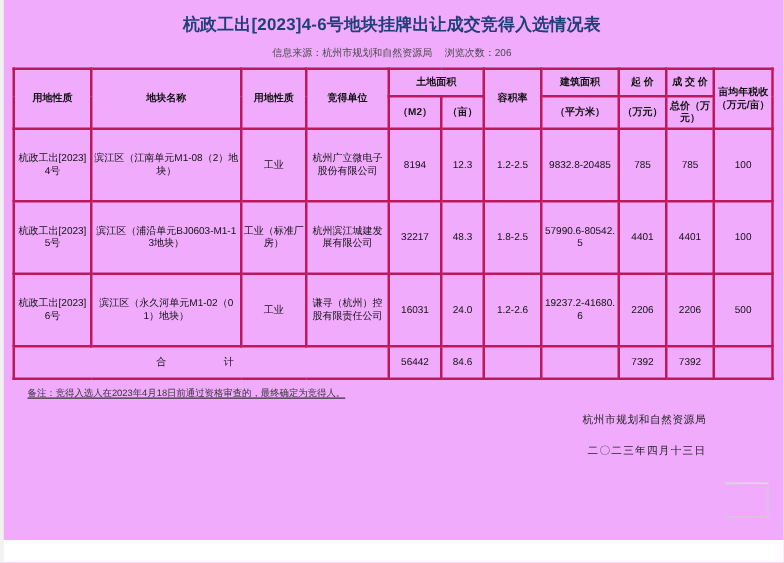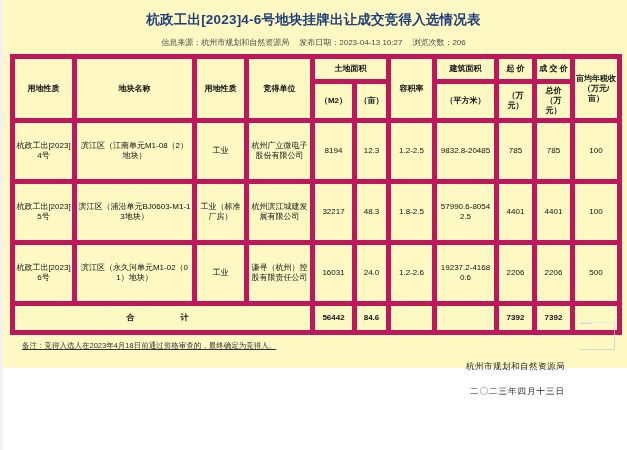--- a/index.html
+++ b/index.html
@@ -13,22 +13,22 @@
     font-family: "Liberation Sans", sans-serif;
     color: #1a1a1a;
     overflow: hidden;
     position: relative;
   }
   .page {
     position: absolute;
     left: 0;
     top: 0;
     width: 627px;
-    height: 368px;
-    background: #fef9c3;
+    height: 432px;
+    background: #f0abfc;
   }
   .doc-title {
     text-align: center;
     font-size: 13.5px;
     font-weight: bold;
     color: #1f3f7a;
     padding-top: 11px;
     padding-bottom: 2px;
     letter-spacing: 0.2px;
   }
@@ -46,21 +46,21 @@
   }
   .table-wrap {
     margin: 0 10px;
   }
   table.main {
     width: 607px;
     border-collapse: collapse;
     table-layout: fixed;
   }
   table.main th, table.main td {
-    border: 5px solid #be185d;
+    border: 2px solid #be185d;
     text-align: center;
     vertical-align: middle;
     font-size: 8px;
     color: #111;
     padding: 2px 1px;
     line-height: 1.25;
     word-break: break-all;
   }
   table.main th {
     font-weight: bold;
@@ -75,21 +75,21 @@
   }
   td.cell-id {
     font-size: 8px;
     line-height: 1.35;
   }
   tr.data-row td {
     height: 52px;
   }
   tr.total-row td {
     height: 20px;
-    font-weight: bold;
+    font-weight: normal;
   }
   .total-label {
     letter-spacing: 10px;
     font-weight: bold;
   }
   .note {
     font-size: 7.5px;
     color: #333;
     padding: 6px 0 0 22px;
     text-decoration: underline;
@@ -140,21 +140,20 @@
 </head>
 <body>
 
 <div class="page">
   <div class="edge-line"></div>
 
   <div class="doc-title">杭政工出[2023]4-6号地块挂牌出让成交竞得入选情况表</div>
 
   <div class="meta-row">
     <span class="meta-item">信息来源：杭州市规划和自然资源局</span>
-    <span class="meta-item">发布日期：2023-04-13 10:27</span>
     <span class="meta-item">浏览次数：206</span>
   </div>
 
   <div class="table-wrap">
     <table class="main">
       <colgroup>
         <col style="width:62px">
         <col style="width:120px">
         <col style="width:52px">
         <col style="width:66px">

